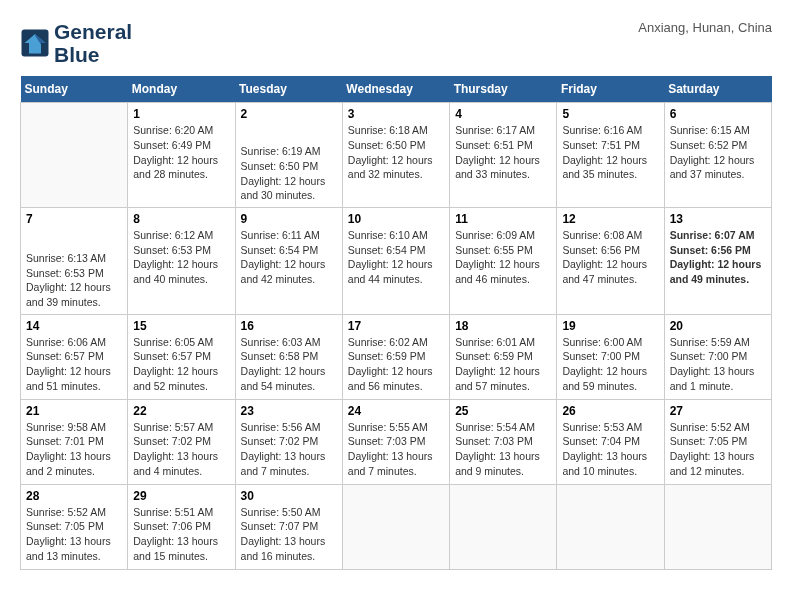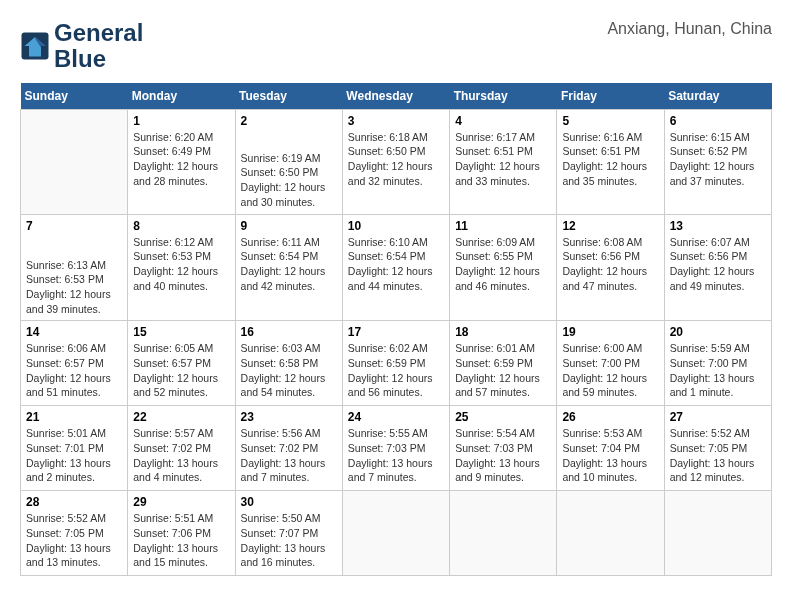--- a/index.html
+++ b/index.html
@@ -14,40 +14,40 @@
       display: flex;
       justify-content: space-between;
       align-items: flex-start;
       margin-bottom: 10px;
     }
     .logo {
       display: flex;
       align-items: center;
     }
     .logo-text {
-      font-size: 24px;
+      font-size: 21px;
       font-weight: bold;
       color: #1a3a5c;
       line-height: 1.1;
     }
     .logo-icon {
       width: 30px;
       height: 30px;
       margin-right: 4px;
     }
     .title-block {
       text-align: right;
     }
     .month-year {
       font-size: 36px;
       font-weight: bold;
       color: #1a3a5c;
     }
     .location {
-      font-size: 16px;
+      font-size: 13px;
       color: #555;
     }
     table {
       width: 100%;
       border-collapse: collapse;
       font-size: 11px;
       padding-left: 44px;
     }
     thead tr th {
       background-color: #2a6099;
@@ -141,21 +141,21 @@
         <td>
           <span class="day-num">4</span>
           <div class="day-info" style="white-space: pre-line;">Sunrise: 6:17 AM
 Sunset: 6:51 PM
 Daylight: 12 hours
 and 33 minutes.</div>
         </td>
         <td>
           <span class="day-num">5</span>
           <div class="day-info" style="white-space: pre-line;">Sunrise: 6:16 AM
-Sunset: 6:51 PM
+Sunset: 7:51 PM
 Daylight: 12 hours
 and 35 minutes.</div>
         </td>
         <td>
           <span class="day-num">6</span>
           <div class="day-info" style="white-space: pre-line;">Sunrise: 6:15 AM
 Sunset: 6:52 PM
 Daylight: 12 hours
 and 37 minutes.</div>
         </td>
@@ -198,21 +198,21 @@
         </td>
         <td>
           <span class="day-num">12</span>
           <div class="day-info" style="white-space: pre-line;">Sunrise: 6:08 AM
 Sunset: 6:56 PM
 Daylight: 12 hours
 and 47 minutes.</div>
         </td>
         <td>
           <span class="day-num">13</span>
-          <div class="day-info" style="white-space: pre-line;">Sunrise: 6:07 AM
+          <div class="day-info" style="white-space: pre-line; font-weight: bold;">Sunrise: 6:07 AM
 Sunset: 6:56 PM
 Daylight: 12 hours
 and 49 minutes.</div>
         </td>
       </tr>
       <tr>
         <td>
           <span class="day-num">14</span>
           <div class="day-info" style="white-space: pre-line;">Sunrise: 6:06 AM
 Sunset: 6:57 PM
@@ -258,21 +258,21 @@
           <span class="day-num">20</span>
           <div class="day-info" style="white-space: pre-line;">Sunrise: 5:59 AM
 Sunset: 7:00 PM
 Daylight: 13 hours
 and 1 minute.</div>
         </td>
       </tr>
       <tr>
         <td>
           <span class="day-num">21</span>
-          <div class="day-info" style="white-space: pre-line;">Sunrise: 5:01 AM
+          <div class="day-info" style="white-space: pre-line;">Sunrise: 9:58 AM
 Sunset: 7:01 PM
 Daylight: 13 hours
 and 2 minutes.</div>
         </td>
         <td>
           <span class="day-num">22</span>
           <div class="day-info" style="white-space: pre-line;">Sunrise: 5:57 AM
 Sunset: 7:02 PM
 Daylight: 13 hours
 and 4 minutes.</div>

